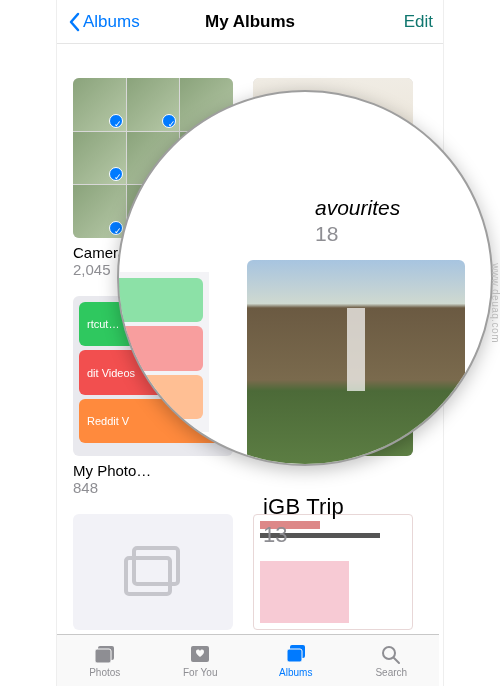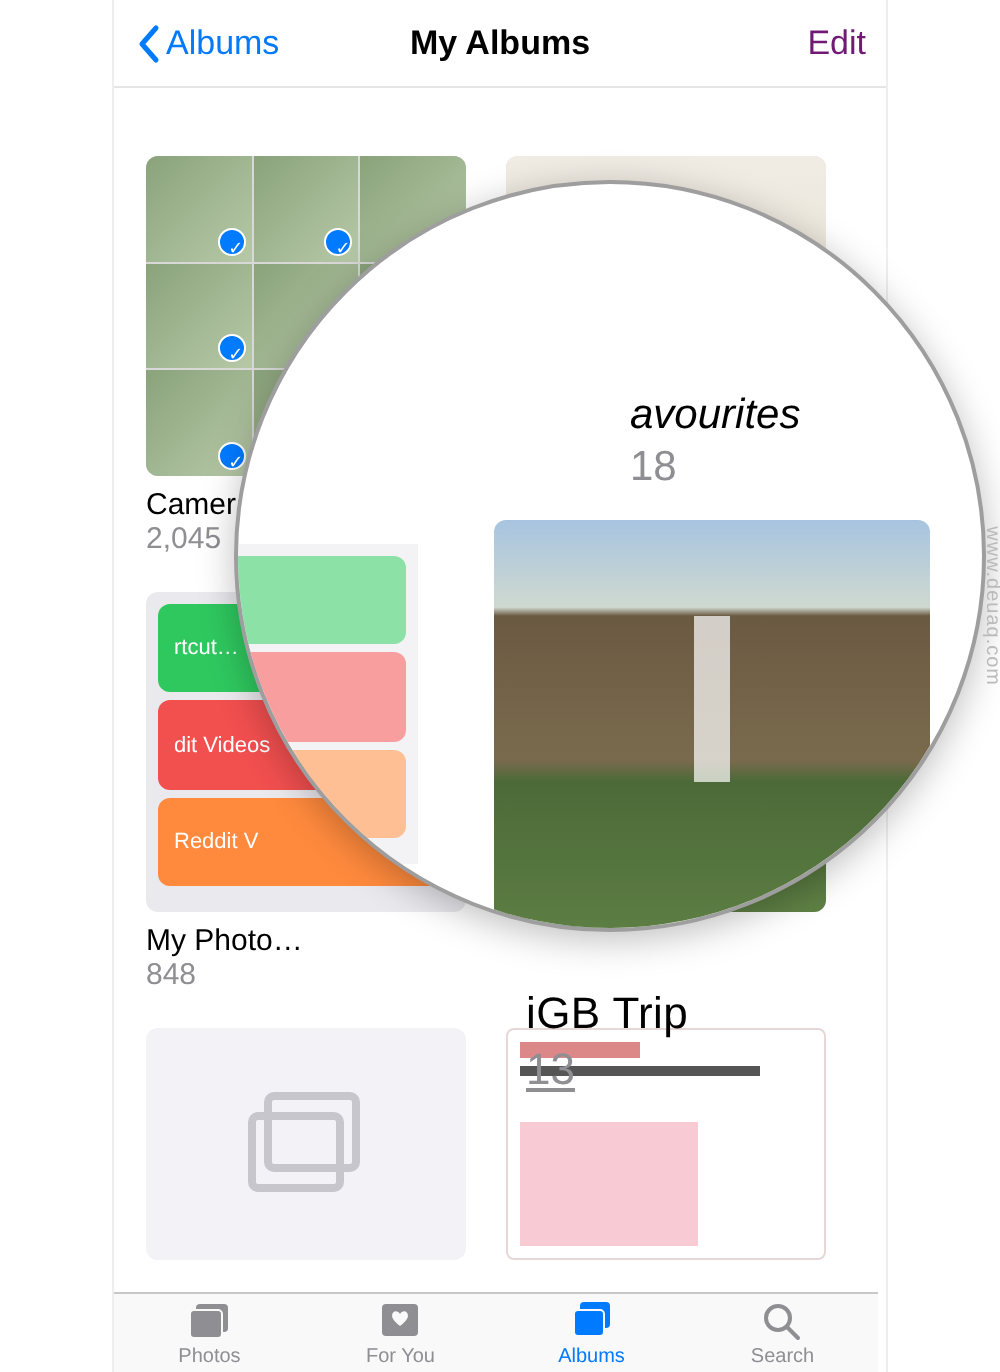--- a/index.html
+++ b/index.html
@@ -16,21 +16,21 @@
   .signal-dots span.empty { background: #fff; border: 1px solid #000; width: 4px; height: 4px; }
   .battery { width: 22px; height: 10px; border: 1px solid #000; border-radius: 2px; position: relative; }
   .battery::after { content: ""; position: absolute; right: -3px; top: 2px; width: 2px; height: 4px; background: #000; border-radius: 0 1px 1px 0; }
   .battery .fill { position: absolute; left: 1px; top: 1px; bottom: 1px; width: 60%; background: #000; }
 
   
   .nav { height: 44px; display: flex; align-items: center; justify-content: space-between; padding: 0 10px; border-bottom: 0.5px solid #e5e5e5; }
   .nav .back { color: #007aff; font-size: 17px; display: flex; align-items: center; gap: 2px; }
   .nav .back svg { width: 14px; height: 20px; }
   .nav .title { font-weight: 700; font-size: 17px; position: absolute; left: 50%; transform: translateX(-50%); }
-  .nav .edit { color: #701a75; font-size: 17px; }
+  .nav .edit { color: #0f766e; font-size: 17px; }
 
   
   .content { position: absolute; top: 66px; bottom: 52px; left: 0; right: 0; padding: 12px 16px 0 16px; overflow: hidden; }
   .row { display: flex; gap: 20px; margin-bottom: 18px; }
   .album { width: 160px; }
   .album .thumb { width: 160px; height: 160px; border-radius: 6px; background: #d8d8d8; position: relative; overflow: hidden; }
   .album .name { font-size: 15px; margin-top: 6px; color: #000; }
   .album .count { font-size: 15px; color: #8e8e93; }
 
   
@@ -60,35 +60,35 @@
   
   .stack-thumb { width: 160px; height: 116px; background: #f2f2f7; border-radius: 6px; display:flex; align-items:center; justify-content:center; }
   .stack-thumb svg { width: 70px; height: 60px; stroke: #c6c6cc; fill: none; stroke-width: 4; }
 
   
   .doc-thumb { width: 160px; height: 116px; background: #fff; border: 1px solid #e8d7d7; border-radius: 4px; position: relative; }
   .doc-thumb .bar { position: absolute; left: 6px; top: 6px; height: 8px; background: #d88; }
   .doc-thumb .pink { position: absolute; left: 6px; bottom: 6px; right: 40%; top: 40%; background: rgba(240,150,170,.5); }
 
   
-  .tabbar { position: absolute; bottom: 0; left: 0; right: 4px; height: 40px; border-top: 0.5px solid #c8c8c8; background: #f9f9f9; display: flex; }
+  .tabbar { position: absolute; bottom: 0; left: 0; right: 4px; height: 52px; border-top: 0.5px solid #c8c8c8; background: #f9f9f9; display: flex; }
   .tab { flex: 1; display: flex; flex-direction: column; align-items: center; justify-content: center; gap: 2px; color: #8e8e93; font-size: 10px; }
   .tab.active { color: #007aff; }
   .tab svg { width: 26px; height: 22px; }
 
   
   .magnifier { position: absolute; top: 90px; left: 60px; width: 376px; height: 376px; border-radius: 50%; border: 2px solid #9e9e9e; background: #fff; box-shadow: 0 4px 18px rgba(0,0,0,0.25); overflow: hidden; }
   .magnifier .inner { position: absolute; inset: 0; }
   .mag-fav-label { position: absolute; top: 104px; left: 196px; font-size: 21px; font-style: italic; }
   .mag-fav-count { position: absolute; top: 130px; left: 196px; font-size: 21px; color: #8e8e93; }
   .mag-igb-thumb { position: absolute; top: 168px; left: 128px; width: 218px; height: 218px; border-radius: 6px; overflow: hidden; } 
 
   
   .igb-name { position: absolute; top: 494px; left: 206px; font-size: 22px; letter-spacing: .2px; }
-  .igb-count { position: absolute; top: 522px; left: 206px; font-size: 22px; color: #8e8e93; text-decoration: underline; }
+  .igb-count { position: absolute; top: 522px; left: 206px; font-size: 22px; color: #8e8e93; }
 
   
   .magnifier .sc-shadow { position: absolute; left: -30px; top: 180px; width: 120px; height: 160px; }
 </style>
 </head>
 <body>
 
 <div class="frame">
 
 

